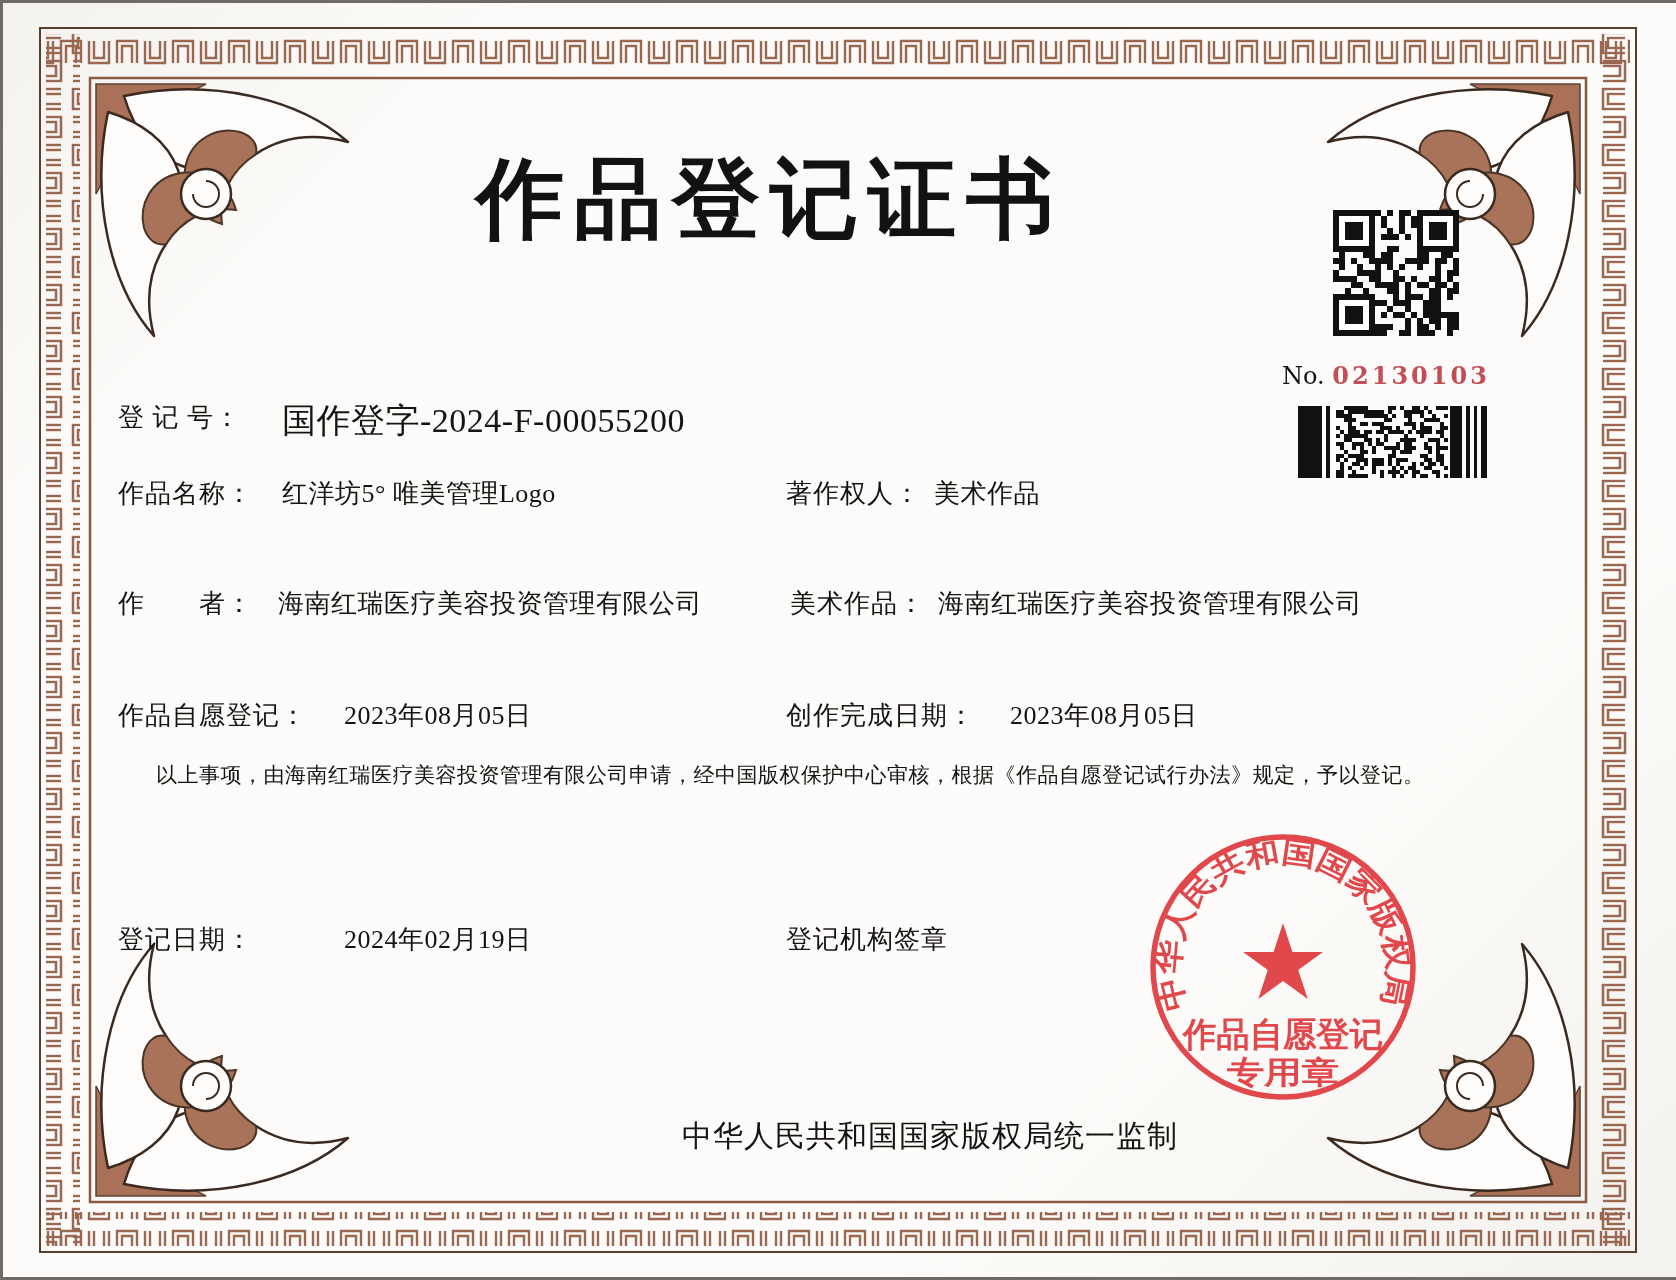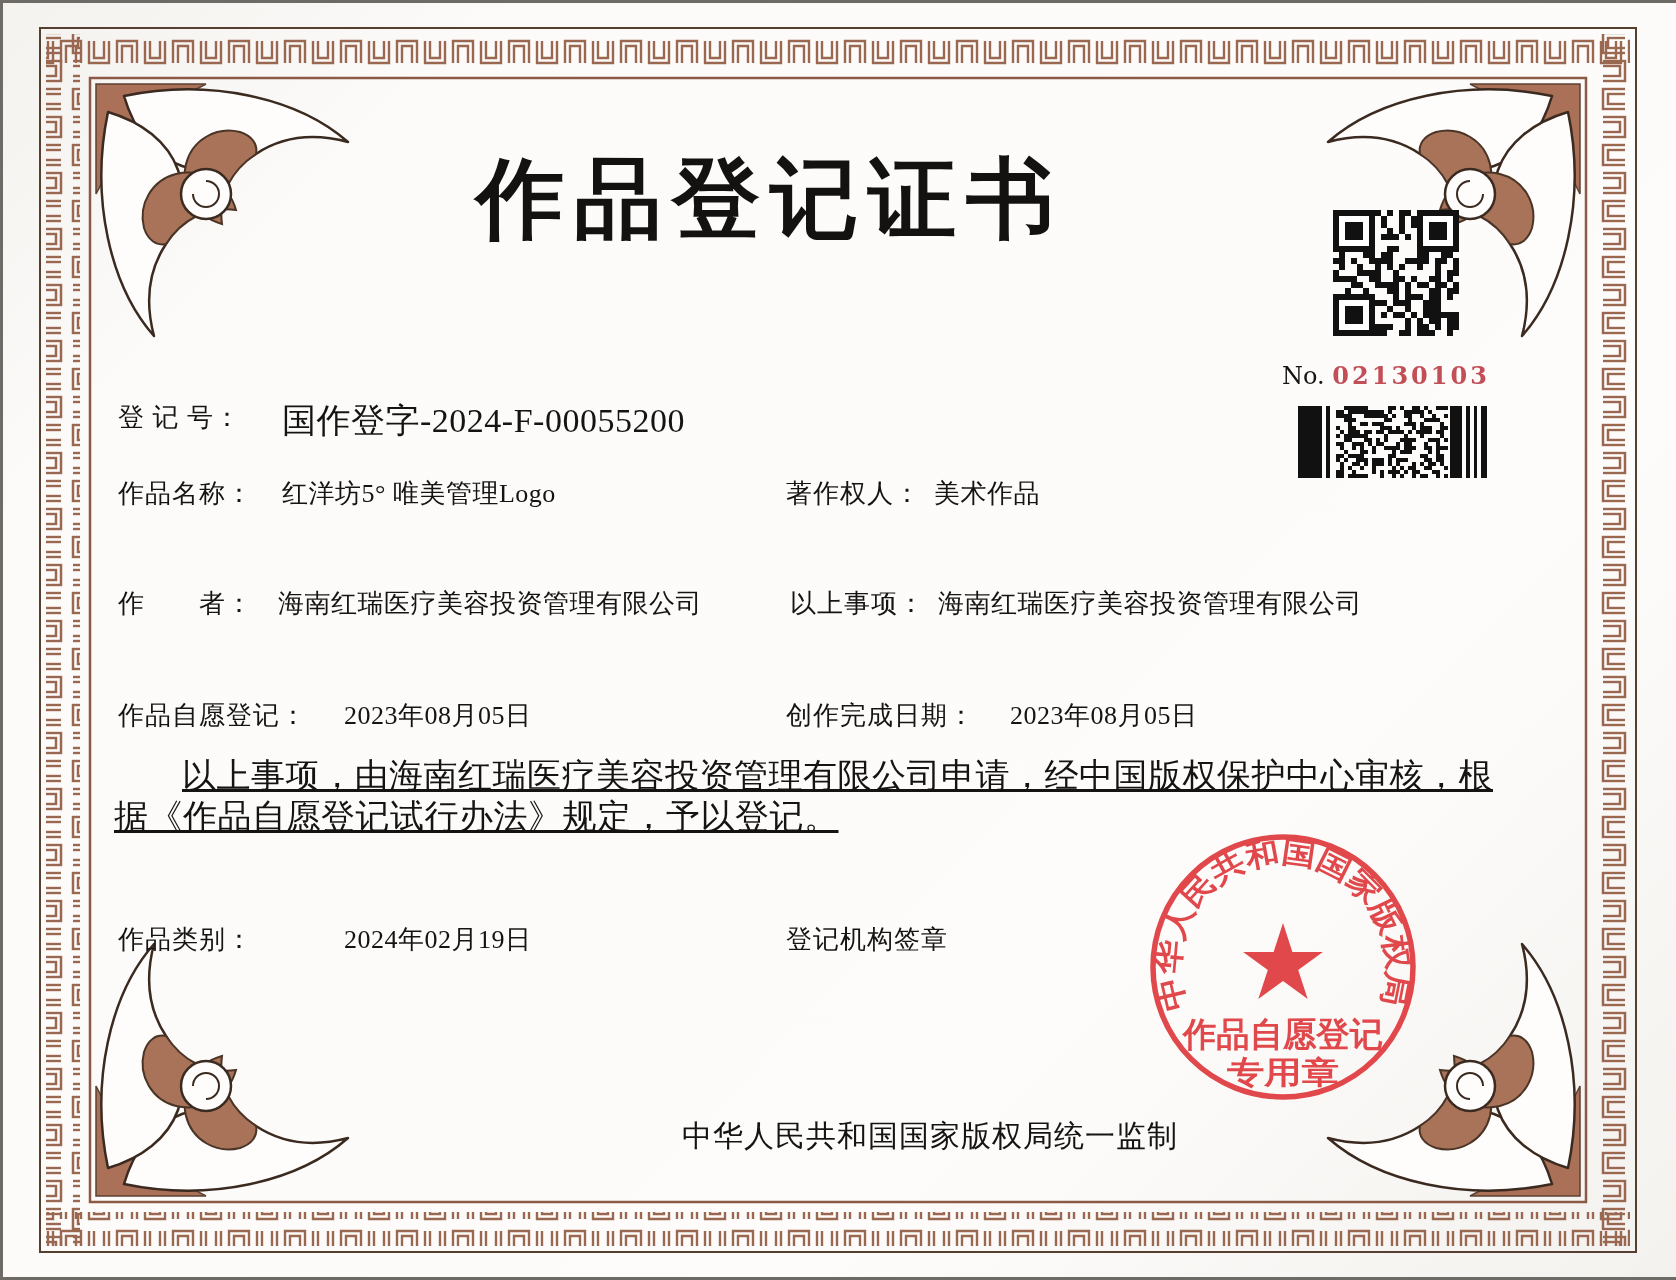--- a/index.html
+++ b/index.html
@@ -8,22 +8,22 @@
          font-family:"Liberation Serif","DejaVu Serif",serif;color:#161412;padding-left:43px;}
   .photo-edge{position:absolute;inset:0;border:3px solid #6e6a66;box-sizing:border-box;pointer-events:none;}
   svg.frame{position:absolute;left:0;top:0;}
   .abs{position:absolute;white-space:nowrap;}
   .title{left:390px;top:140px;width:760px;text-align:center;font-size:88px;font-weight:700;
          letter-spacing:10px;color:#141210;}
   .lbl,.val{font-size:26px;letter-spacing:1px;}
   .val{letter-spacing:0.5px;}
   .serial{left:1282px;top:361px;font-size:24px;font-family:"DejaVu Serif",serif;}
   .serial .num{color:#c24e57;letter-spacing:3px;font-weight:600;}
-  .statement{position:absolute;left:114px;top:755px;width:1400px;font-size:34px;line-height:41px;
-             text-indent:2em;letter-spacing:0.5px;white-space:normal;text-decoration:underline;}
+  .statement{position:absolute;left:114px;top:755px;width:1400px;font-size:21px;line-height:41px;
+             text-indent:2em;letter-spacing:0.5px;white-space:normal;}
   .footer{left:378px;top:1116px;width:800px;text-align:right;font-size:30px;letter-spacing:1px;}
   .seal{position:absolute;left:1133px;top:817px;width:300px;height:300px;opacity:0.92;}
   .qr{position:absolute;left:1333px;top:210px;}
   .bc{position:absolute;left:1298px;top:406px;}
 </style>
 </head>
 <body>
 
 <div class="stage">
   <div class="photo-edge"></div>
@@ -482,31 +482,31 @@
   <div class="abs lbl" style="left:118px;top:400px">登 记 号：</div>
   <div class="abs val" style="left:282px;top:398px;font-size:34px">国作登字-2024-F-00055200</div>
 
   <div class="abs lbl" style="left:118px;top:476px">作品名称：</div>
   <div class="abs val" style="left:282px;top:476px">红洋坊5° 唯美管理Logo</div>
   <div class="abs lbl" style="left:786px;top:476px">著作权人：</div>
   <div class="abs val" style="left:934px;top:476px">美术作品</div>
 
   <div class="abs lbl" style="left:118px;top:586px">作　　者：</div>
   <div class="abs val" style="left:278px;top:586px">海南红瑞医疗美容投资管理有限公司</div>
-  <div class="abs lbl" style="left:790px;top:586px">以上事项：</div>
+  <div class="abs lbl" style="left:790px;top:586px">美术作品：</div>
   <div class="abs val" style="left:938px;top:586px">海南红瑞医疗美容投资管理有限公司</div>
 
   <div class="abs lbl" style="left:118px;top:698px">作品自愿登记：</div>
   <div class="abs val" style="left:344px;top:698px">2023年08月05日</div>
   <div class="abs lbl" style="left:786px;top:698px">创作完成日期：</div>
   <div class="abs val" style="left:1010px;top:698px">2023年08月05日</div>
 
   <div class="statement">以上事项，由海南红瑞医疗美容投资管理有限公司申请，经中国版权保护中心审核，根据《作品自愿登记试行办法》规定，予以登记。</div>
 
-  <div class="abs lbl" style="left:118px;top:922px">作品类别：</div>
+  <div class="abs lbl" style="left:118px;top:922px">登记日期：</div>
   <div class="abs val" style="left:344px;top:922px">2024年02月19日</div>
   <div class="abs lbl" style="left:786px;top:922px">登记机构签章</div>
 
   <svg class="seal" viewBox="0 0 300 300">
     <defs>
       <path id="sealArc" d="M55.8,194 A104,104 0 1 1 244.2,194" fill="none"></path>
     </defs>
     <circle cx="150" cy="150" r="130" fill="none" stroke="#df393d" stroke-width="5.5"></circle>
     <text font-size="30" font-weight="700" fill="#df393d">
       <textPath href="#sealArc" startOffset="4" textLength="405" lengthAdjust="spacingAndGlyphs">中华人民共和国国家版权局</textPath>

